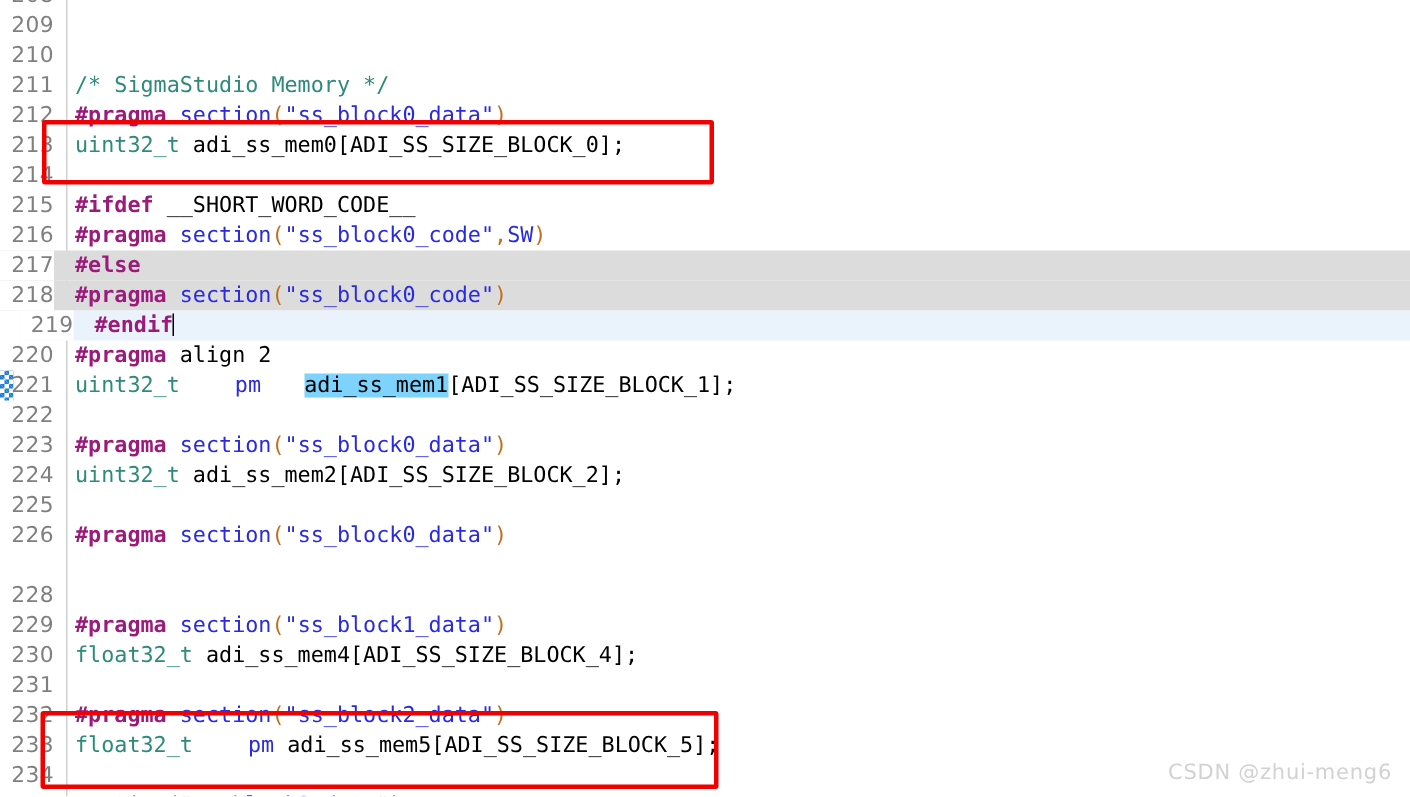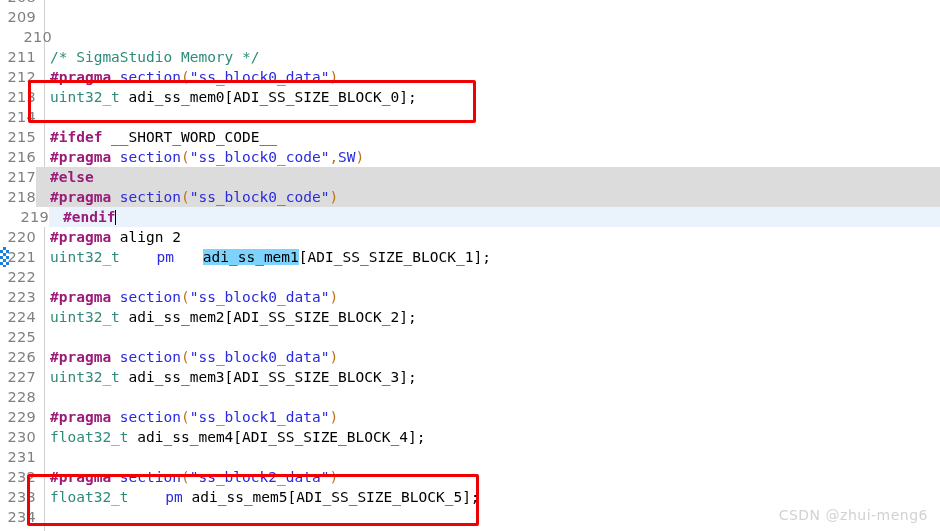--- a/index.html
+++ b/index.html
@@ -131,21 +131,21 @@
   <div class="code-area">
 
     <div class="line" style="top:0;position:absolute;left:0;width:940px;height:7px;overflow:hidden">
       <span class="gutter clip-top">208</span>
     </div>
 
     <div class="line" style="position:absolute;top:7px;left:0;width:940px">
       <span class="gutter">209</span>
     </div>
 
-    <div class="line" style="position:absolute;top:27px;left:16px;width:838px">
+    <div class="line" style="position:absolute;top:27px;left:0;width:838px">
       <span class="gutter">210</span>
       <span class="code"></span>
     </div>
 
     <div class="line" style="position:absolute;top:47px;left:0;width:940px">
       <span class="gutter">211</span>
       <span class="code"><span class="t-comment">/* SigmaStudio Memory */</span></span>
     </div>
 
     <div class="line" style="position:absolute;top:67px;left:0;width:940px">
@@ -217,24 +217,20 @@
     <div class="line" style="position:absolute;top:327px;left:0;width:940px">
       <span class="gutter">225</span>
       <span class="code"></span>
     </div>
 
     <div class="line" style="position:absolute;top:347px;left:0;width:940px">
       <span class="gutter">226</span>
       <span class="code"><span class="t-pre">#pragma</span><span class="t-plain"> </span><span class="t-fn">section</span><span class="t-punc">(</span><span class="t-str">"ss_block0_data"</span><span class="t-punc">)</span></span>
     </div>
 
-    <div class="line" style="position:absolute;top:367px;left:0;width:940px">
-      <span class="gutter">227</span>
-      <span class="code"><span class="t-type">uint32_t</span><span class="t-plain"> adi_ss_mem3[ADI_SS_SIZE_BLOCK_3];</span></span>
-    </div>
 
     <div class="line" style="position:absolute;top:387px;left:0;width:940px">
       <span class="gutter">228</span>
       <span class="code"></span>
     </div>
 
     <div class="line" style="position:absolute;top:407px;left:0;width:940px">
       <span class="gutter">229</span>
       <span class="code"><span class="t-pre">#pragma</span><span class="t-plain"> </span><span class="t-fn">section</span><span class="t-punc">(</span><span class="t-str">"ss_block1_data"</span><span class="t-punc">)</span></span>
     </div>

